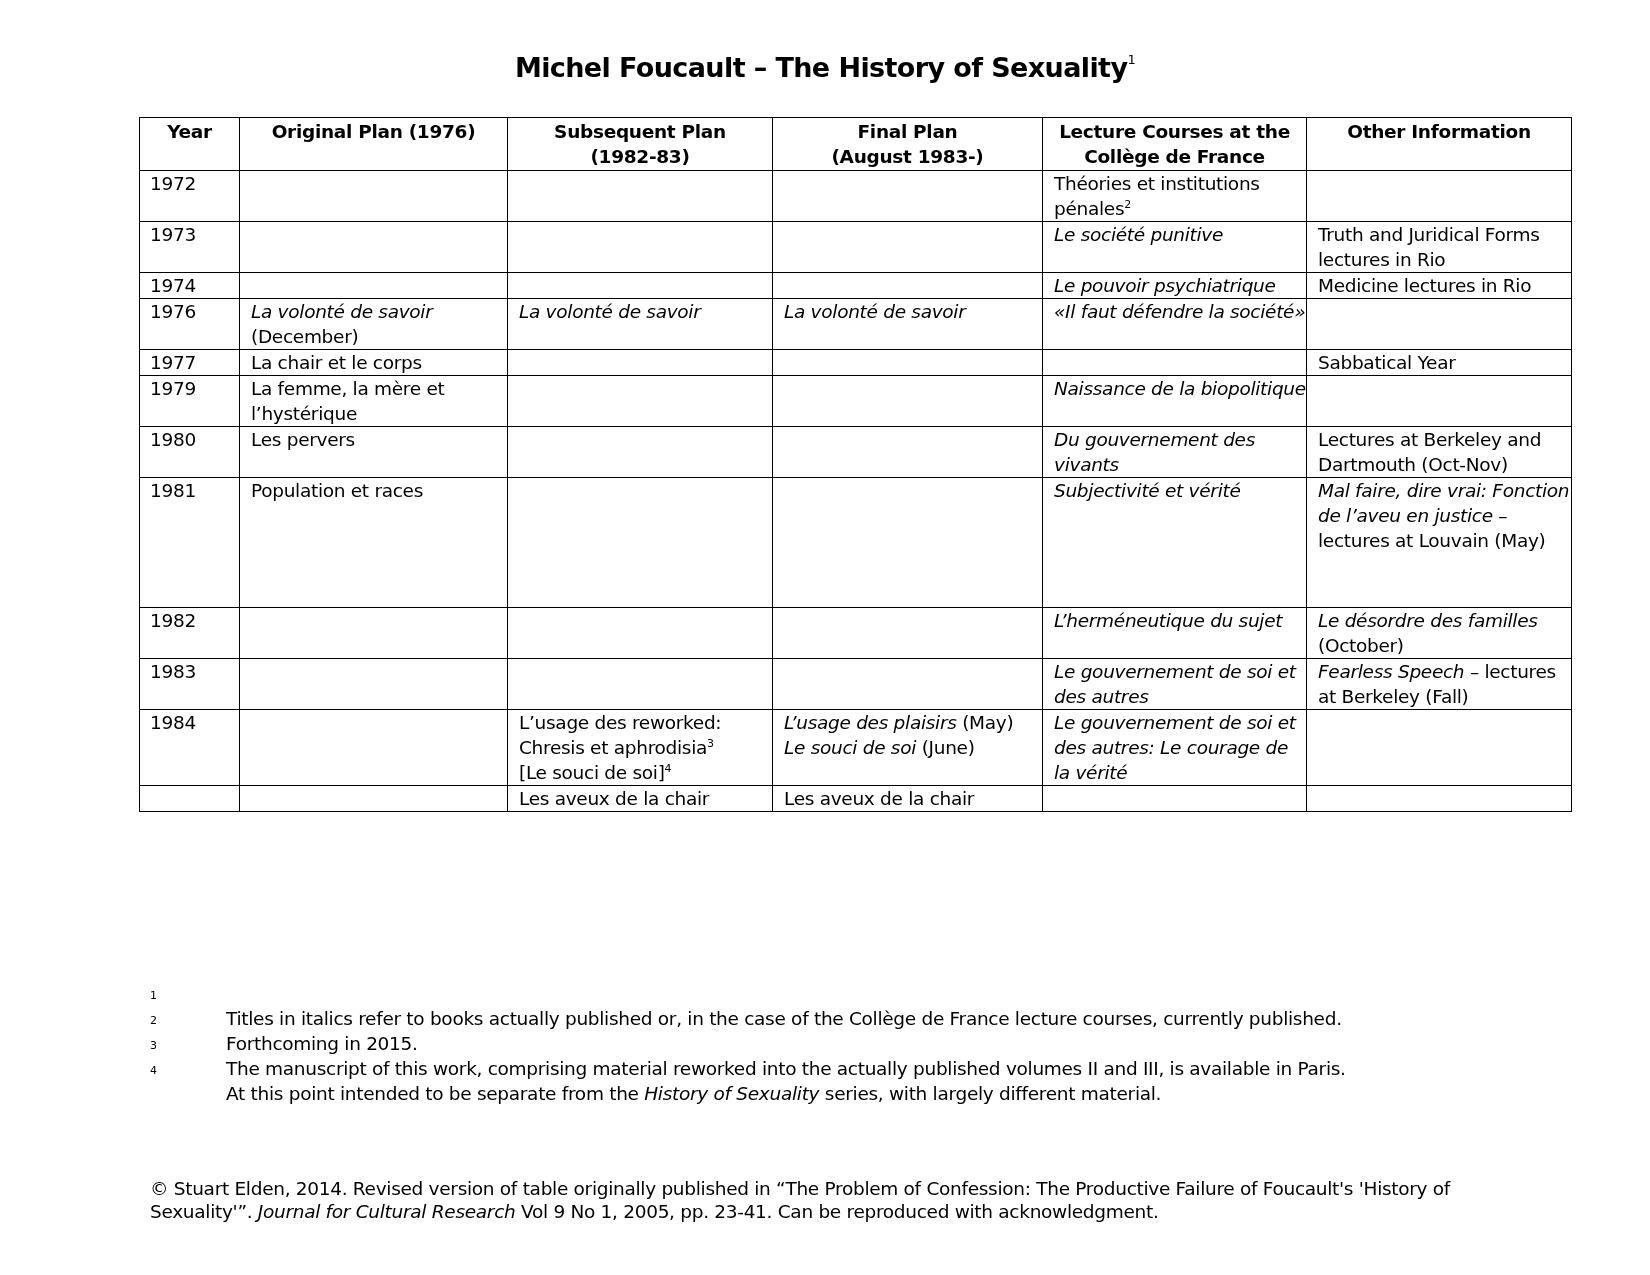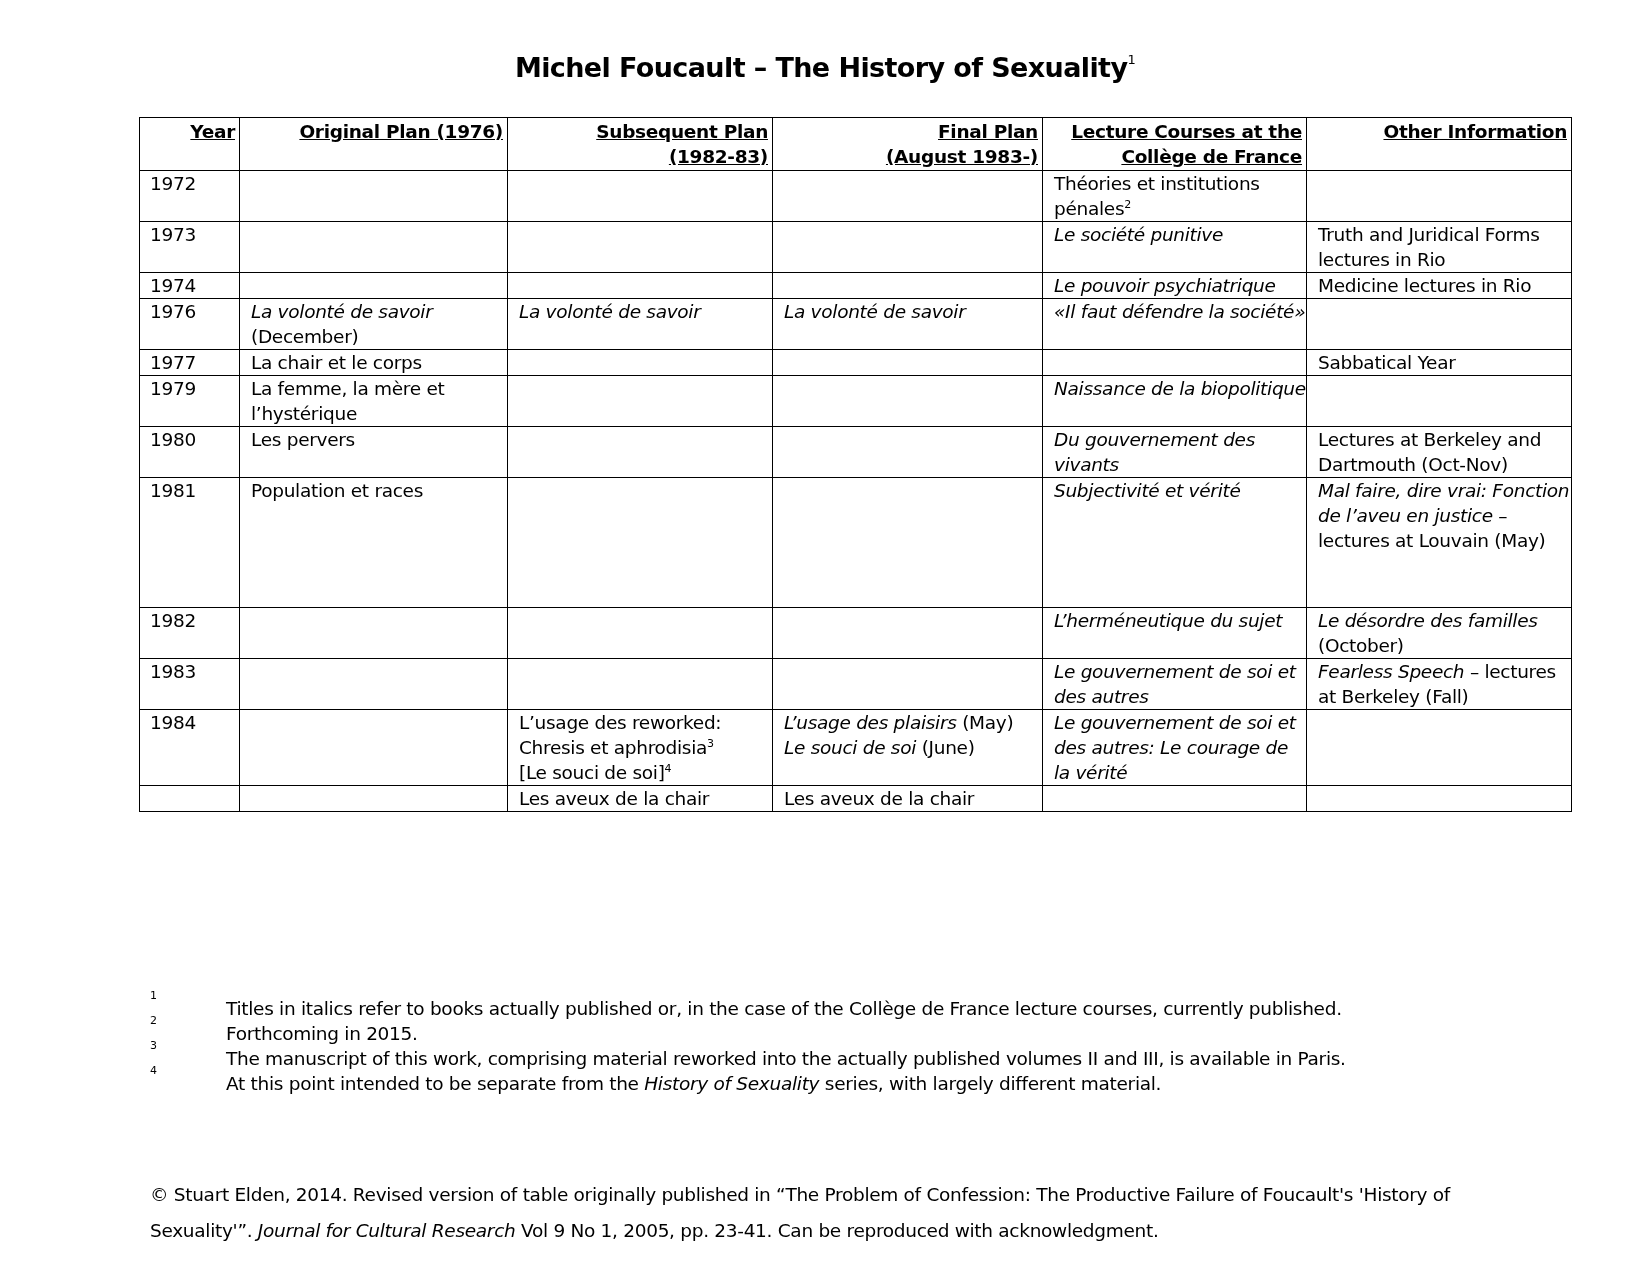--- a/index.html
+++ b/index.html
@@ -15,38 +15,38 @@
   .title sup { font-size: 13px; font-weight: normal; vertical-align: 13px; }
   table.main {
     position: absolute; top: 117px; left: 139px; width: 1432px;
     border-collapse: collapse; table-layout: fixed;
     font-size: 18.5px; line-height: 25px; letter-spacing: -0.3px;
   }
   table.main th, table.main td {
     border: 1.5px solid #000; vertical-align: top; padding: 0 0 0 11px; text-align: left;
   }
   table.main th {
-    font-weight: bold; text-align: right; padding: 1px 4px 1px 4px; height: 49px; text-decoration: underline;
+    font-weight: bold; text-align: center; padding: 1px 4px 1px 4px; height: 49px;
   }
   table.main td.year { padding-left: 10px; }
   .vline td, .vline th { border-left-color: #7f7f7f; border-right-color: #7f7f7f; }
   table.main tr > *:first-child { border-left-color: #000; }
   table.main tr > *:last-child { border-right-color: #000; }
   table.main td sup { font-size: 11px; vertical-align: 7px; line-height: 0; }
   i { font-style: italic; }
   .footnotes {
     position: absolute; top: 990px; left: 150px; width: 1400px;
     font-size: 18.5px; line-height: 25px; letter-spacing: -0.3px;
   }
   .fn-row { position: relative; height: 25px; }
   .fn-num { position: absolute; left: 0; top: -7px; font-size: 11px; }
-  .fn-text { position: absolute; left: 76px; top: 6px; white-space: nowrap; }
+  .fn-text { position: absolute; left: 76px; top: 16px; white-space: nowrap; }
   .copyright {
     position: absolute; top: 1177px; left: 150px; width: 1400px;
-    font-size: 18.5px; line-height: 36px; letter-spacing: -0.3px;
+    font-size: 18.5px; line-height: 23px; letter-spacing: -0.3px;
   }
 </style>
 </head>
 <body>
 
 <div class="title"><span>Michel Foucault – The History of Sexuality</span><sup>1</sup></div>
 
 <table class="main">
   <colgroup>
     <col style="width:100px">

